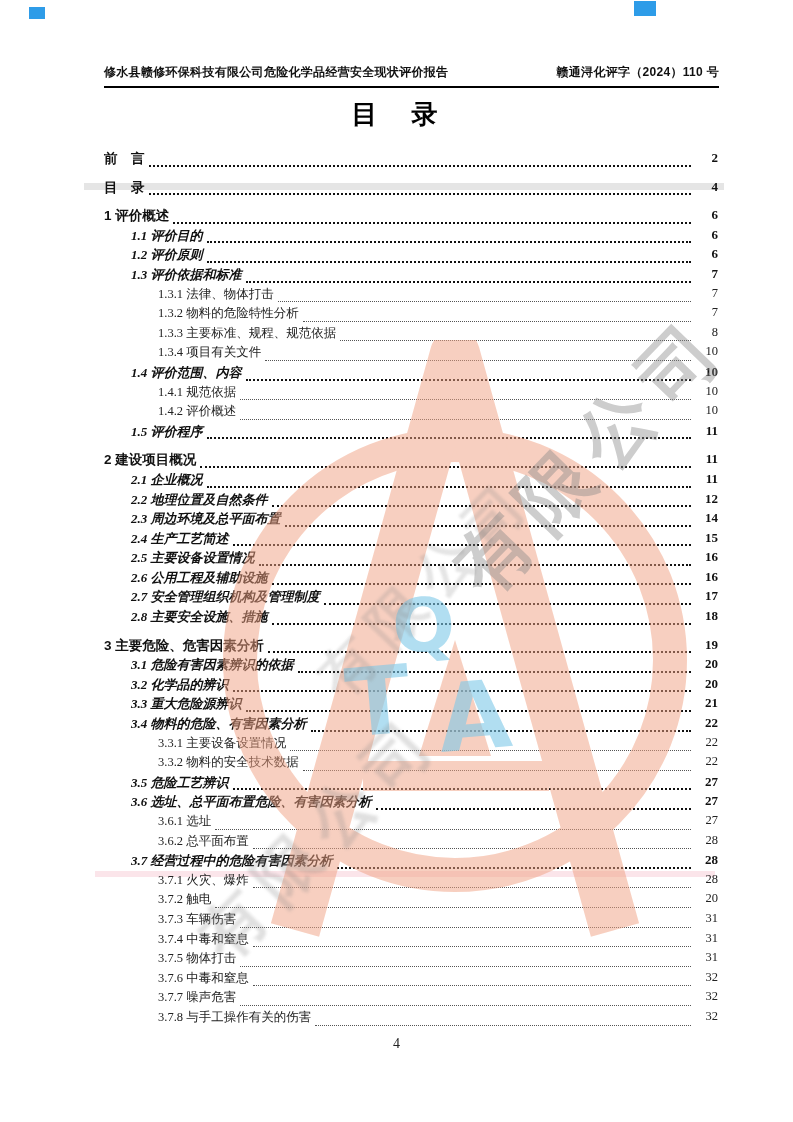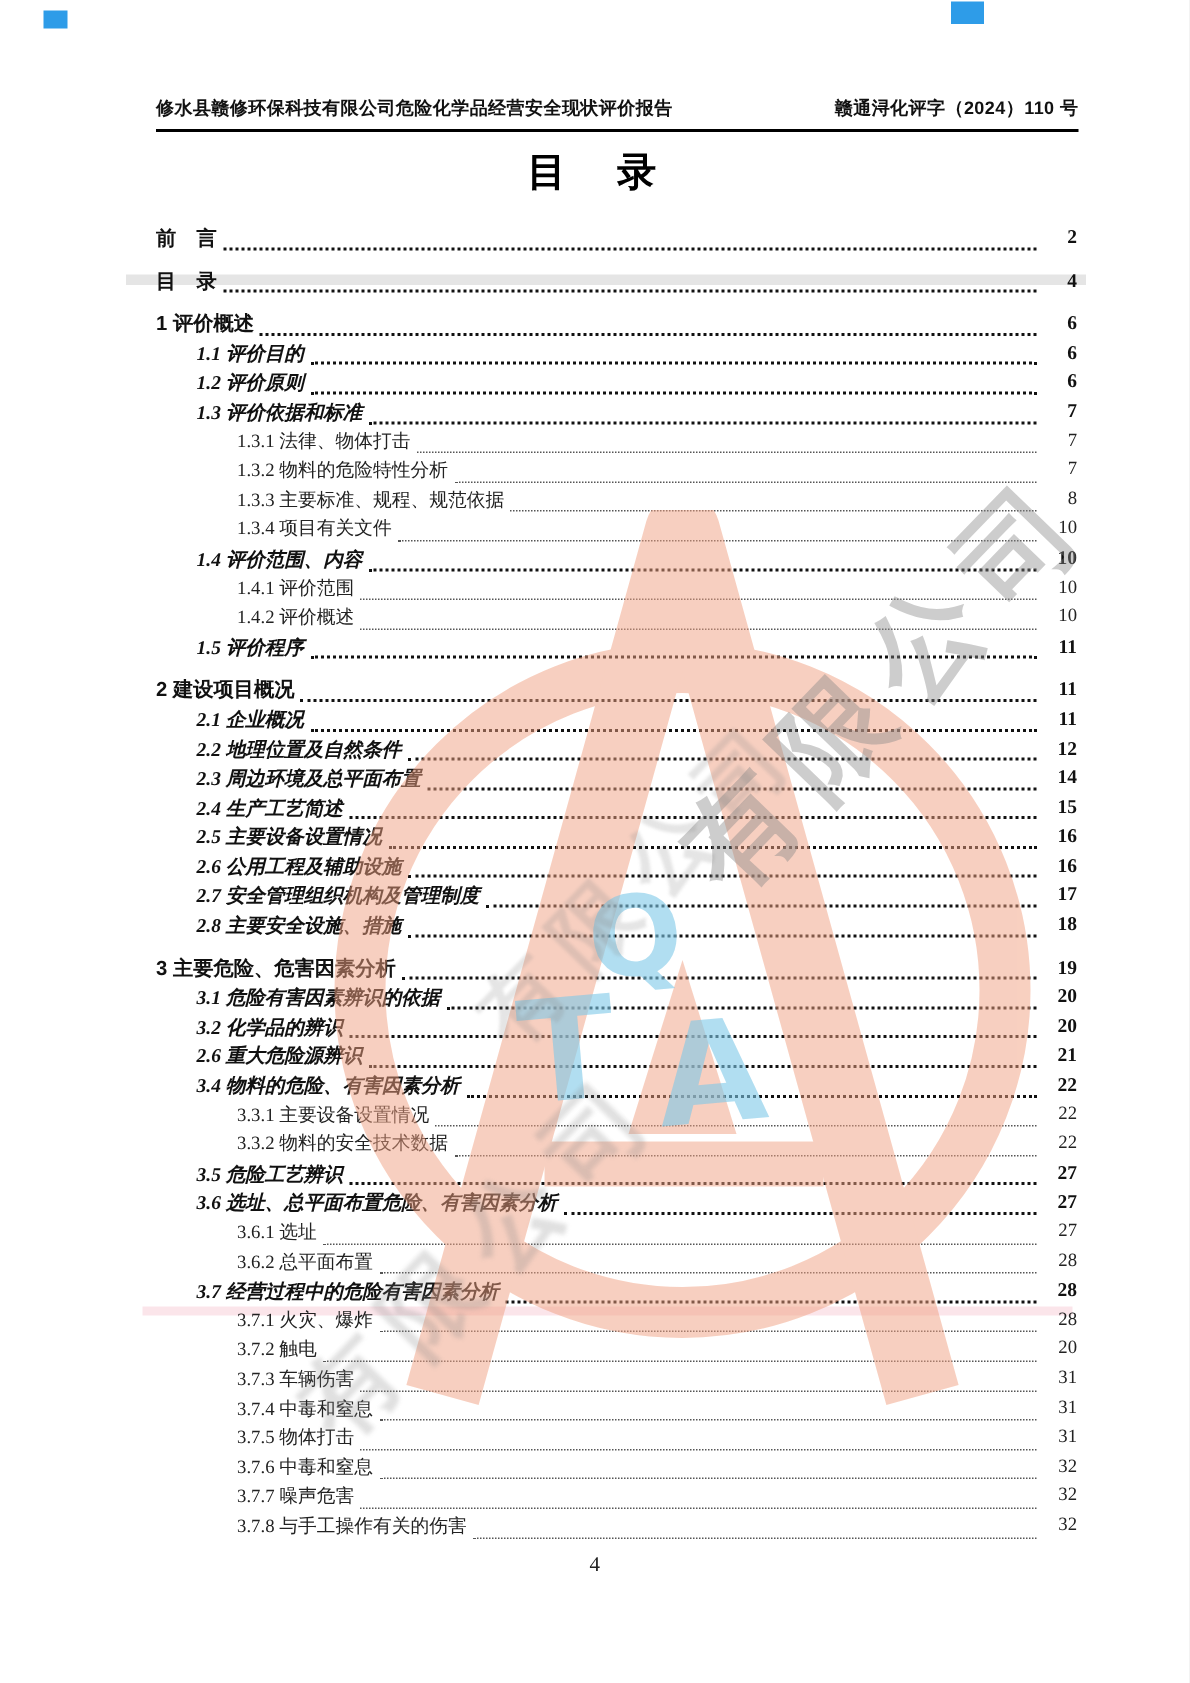--- a/index.html
+++ b/index.html
@@ -126,21 +126,21 @@
     <span class="t">1.3.4 项目有关文件</span>
     <span class="leader"></span>
     <span class="p">10</span>
   </div>
       <div class="toc-row lvl1">
     <span class="t">1.4 评价范围、内容</span>
     <span class="leader"></span>
     <span class="p">10</span>
   </div>
       <div class="toc-row lvl2">
-    <span class="t">1.4.1 评价范围</span>
+    <span class="t">1.4.1 规范依据</span>
     <span class="leader"></span>
     <span class="p">10</span>
   </div>
       <div class="toc-row lvl2">
     <span class="t">1.4.2 评价概述</span>
     <span class="leader"></span>
     <span class="p">10</span>
   </div>
       <div class="toc-row lvl1">
     <span class="t">1.5 评价程序</span>
@@ -201,21 +201,21 @@
     <span class="t">3.1 危险有害因素辨识的依据</span>
     <span class="leader"></span>
     <span class="p">20</span>
   </div>
       <div class="toc-row lvl1">
     <span class="t">3.2 化学品的辨识</span>
     <span class="leader"></span>
     <span class="p">20</span>
   </div>
       <div class="toc-row lvl1">
-    <span class="t">2.6 重大危险源辨识</span>
+    <span class="t">3.3 重大危险源辨识</span>
     <span class="leader"></span>
     <span class="p">21</span>
   </div>
       <div class="toc-row lvl1">
     <span class="t">3.4 物料的危险、有害因素分析</span>
     <span class="leader"></span>
     <span class="p">22</span>
   </div>
       <div class="toc-row lvl2">
     <span class="t">3.3.1 主要设备设置情况</span>

